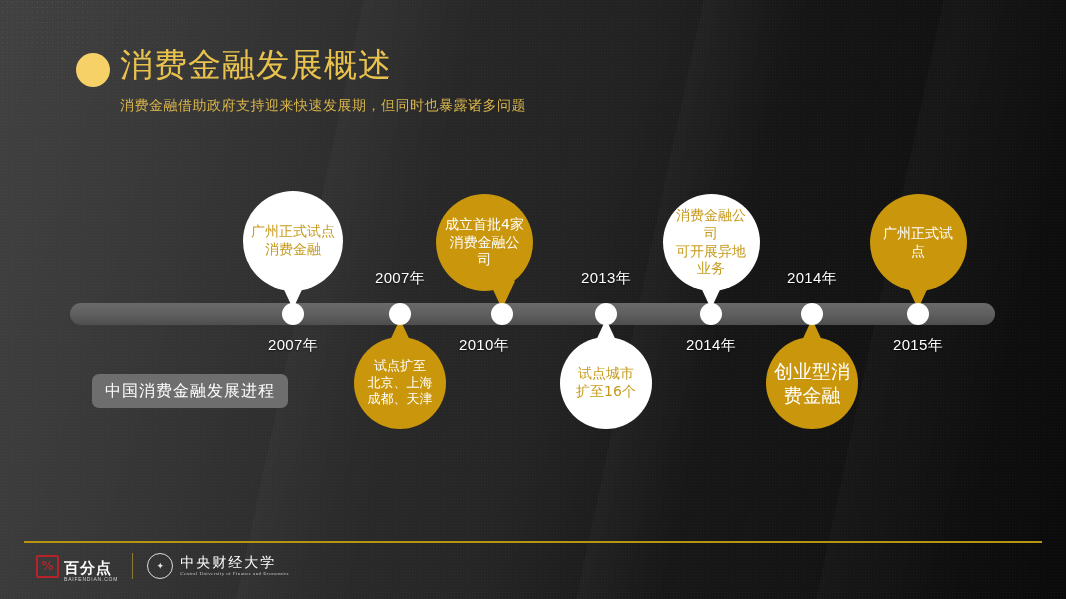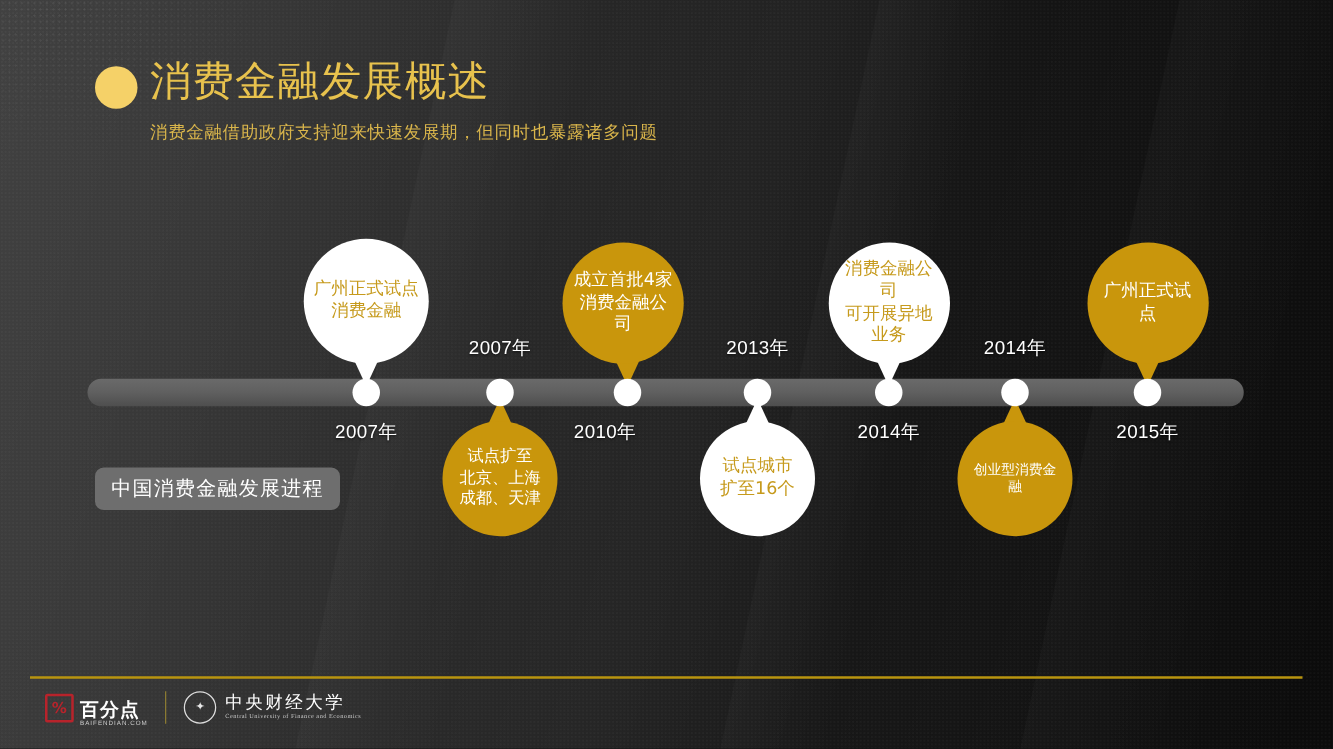--- a/index.html
+++ b/index.html
@@ -75,21 +75,21 @@
   .tail.down{ 
     border-left:13px solid transparent;border-right:13px solid transparent;
   }
   .yearlab{
     position:absolute;font-size:15px;color:#ffffff;white-space:nowrap;
     font-family:"Liberation Sans",sans-serif;letter-spacing:.3px;
     text-shadow:0 1px 2px rgba(0,0,0,.7);
   }
   
   #caption-box{
-    position:absolute;left:76px;top:374px;width:196px;height:34px;
+    position:absolute;left:92px;top:374px;width:196px;height:34px;
     border-radius:7px;background:#6e6e6e;
     display:flex;align-items:center;justify-content:center;
   }
   #caption-box span{
     font-size:16px;color:#ffffff;letter-spacing:1px;
     font-family:"DejaVu Sans","Liberation Sans",sans-serif;
   }
   
   #footer-rule{position:absolute;left:24px;top:541px;width:1018px;height:2px;background:#b8940f;}
   #footer{position:absolute;left:36px;top:549px;height:34px;display:flex;align-items:center;gap:14px;}
@@ -154,21 +154,21 @@
         <div class="bubble gold" style="width: 92px; height: 92px; left: 354px; font-size: 13px; top: 337px; align-items: center;">
           <span class="txt">
             <span style="display:block;font-style:normal">试点扩至</span>
             <span style="display:block;font-style:normal">北京、上海</span>
             <span style="display:block;font-style:normal">成都、天津</span>
           </span>
         </div>
         <div class="yearlab" style="left: 400px; transform: translateX(-50%); top: 269px;">2007年</div>
         <div class="dot" style="left: 502px;"></div>
         <div class="tail up" style="left: 489px; border-top: 28px solid rgb(201, 150, 12); top: 281px;"></div>
-        <div class="bubble gold" style="width: 97px; height: 97px; left: 450px; font-size: 14px; top: 194px;">
+        <div class="bubble gold" style="width: 97px; height: 97px; left: 436px; font-size: 14px; top: 194px;">
           <span class="txt">
             <span style="display:block;font-style:normal">成立首批4家</span>
             <span style="display:block;font-style:normal">消费金融公司</span>
           </span>
         </div>
         <div class="yearlab" style="left: 484px; transform: translateX(-50%); top: 336px;">2010年</div>
         <div class="dot" style="left: 606px;"></div>
         <div class="tail down" style="left: 593px; border-bottom: 28px solid rgb(255, 255, 255); top: 319px;"></div>
         <div class="bubble white" style="width: 92px; height: 92px; left: 560px; font-size: 14px; top: 337px;">
           <span class="txt">
@@ -181,21 +181,21 @@
         <div class="tail up" style="left: 698px; border-top: 28px solid rgb(255, 255, 255); top: 281px;"></div>
         <div class="bubble white" style="width: 97px; height: 97px; left: 662.5px; font-size: 14px; top: 194px;">
           <span class="txt">
             <span style="display:block;font-style:normal">消费金融公司</span>
             <span style="display:block;font-style:normal">可开展异地业务</span>
           </span>
         </div>
         <div class="yearlab" style="left: 711px; transform: translateX(-50%); top: 336px;">2014年</div>
         <div class="dot" style="left: 812px;"></div>
         <div class="tail down" style="left: 799px; border-bottom: 28px solid rgb(201, 150, 12); top: 319px;"></div>
-        <div class="bubble gold" style="width: 92px; height: 92px; left: 766px; font-size: 11px; top: 337px;">
+        <div class="bubble gold" style="width: 92px; height: 92px; left: 766px; font-size: 19px; top: 337px;">
           <span class="txt">
             <span style="display:block;font-style:normal">创业型消费金融</span>
           </span>
         </div>
         <div class="yearlab" style="left: 812px; transform: translateX(-50%); top: 269px;">2014年</div>
         <div class="dot" style="left: 918px;"></div>
         <div class="tail up" style="left: 905px; border-top: 28px solid rgb(201, 150, 12); top: 281px;"></div>
         <div class="bubble gold" style="width: 97px; height: 97px; left: 869.5px; font-size: 14px; top: 194px;">
           <span class="txt">
             <span style="display:block;font-style:normal">广州正式试点</span>

